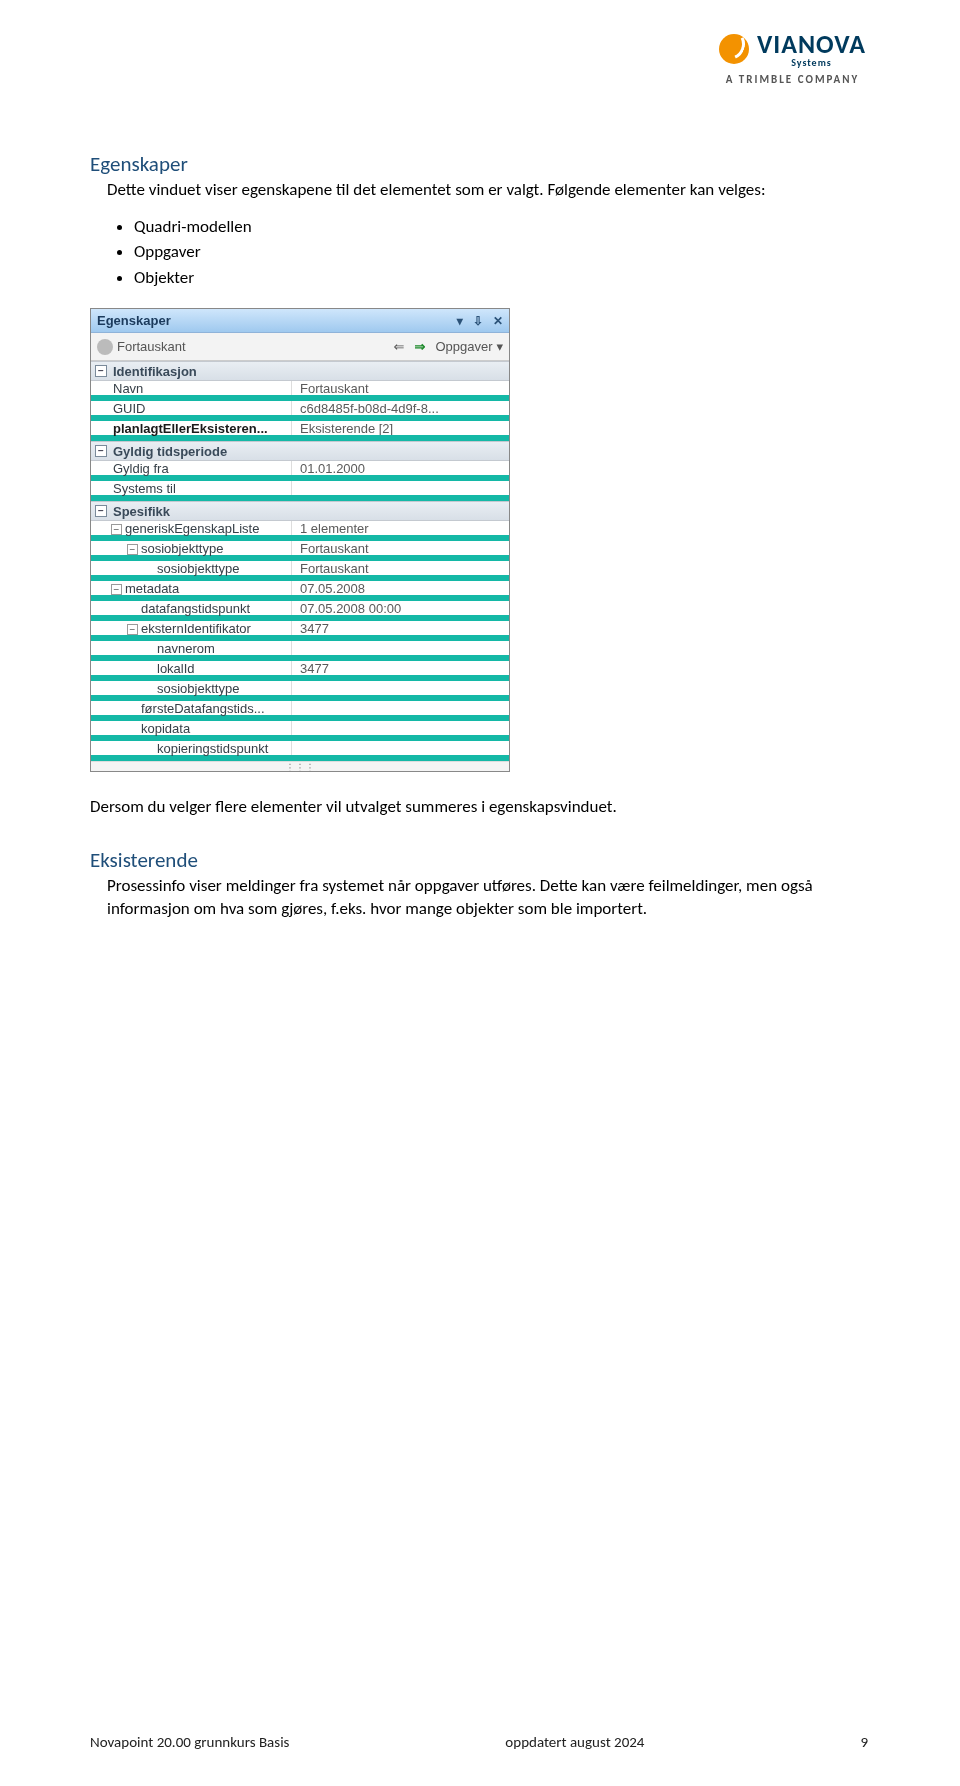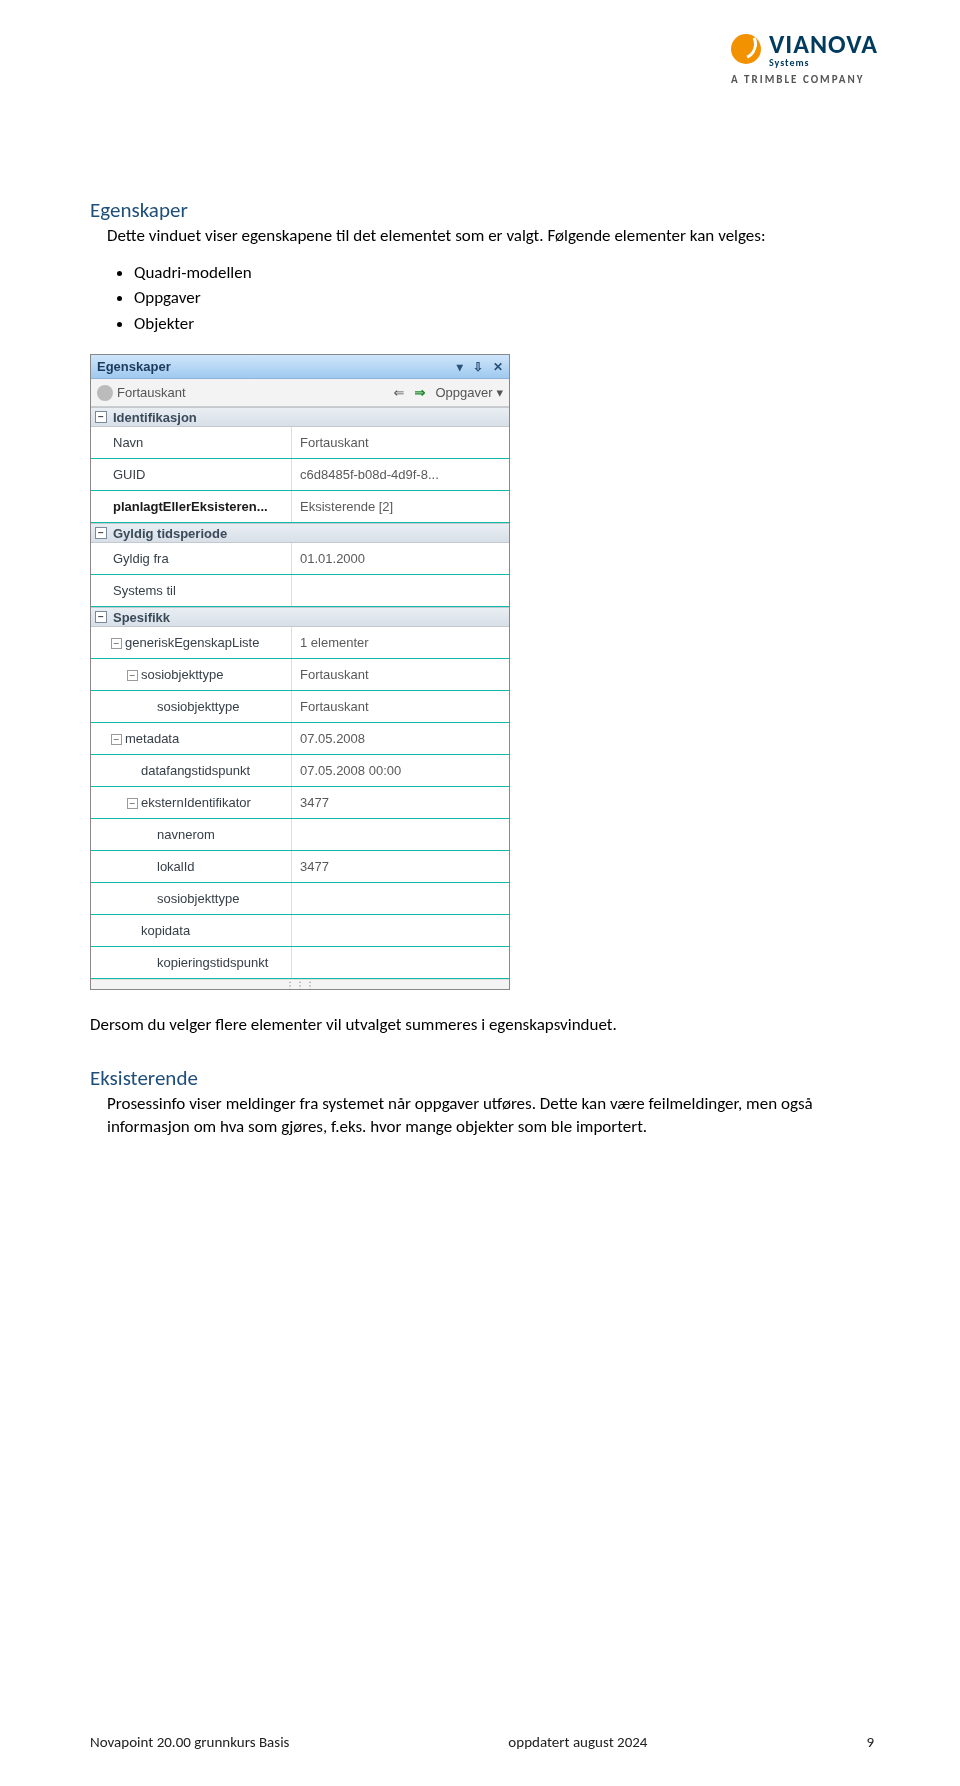--- a/index.html
+++ b/index.html
@@ -6,27 +6,27 @@
   body {
     margin: 0;
     font-family: Calibri, Arial, sans-serif;
     background: #fff;
     width: 960px;
     height: 1786px;
     position: relative;
     color: #000;
   }
   .page {
-    padding: 87px 90px 0 90px;
+    padding: 41px 90px 0 90px;
   }
   .header-logo {
     position: absolute;
     top: 28px;
-    right: 82px;
-    text-align: left;
+    right: 94px;
+    text-align: center;
   }
   .logo-row { display: flex; align-items: center; gap: 8px; justify-content: flex-end; }
   .logo-swirl {
     width: 30px; height: 30px;
     background: #F39200;
     border-radius: 50%;
     position: relative;
     overflow: hidden;
   }
   .logo-swirl::before, .logo-swirl::after {
@@ -82,41 +82,41 @@
   .group-header {
     background: linear-gradient(#e9eef3,#d8dfe7);
     height: 20px; display: flex; align-items: center;
     border-top: 1px solid #c4c9d0; border-bottom: 1px solid #c4c9d0;
     font-weight: 600; color: #3a4a5a; padding-left: 4px;
   }
   .toggle { width: 12px; height: 12px; border: 1px solid #7a8a9a; background: #fff;
     margin-right: 6px; display: inline-flex; align-items: center; justify-content: center;
     font-size: 10px; line-height: 1; color: #445; }
   .prop-row {
-    display: flex; height: 32px; align-items: center;
-    border-bottom: 1px solid #14b8a6;
+    display: flex; height: 20px; align-items: center;
+    border-bottom: 6px solid #14b8a6;
   }
   .prop-row .k { width: 200px; padding-left: 22px; color: #374048; overflow: hidden; white-space: nowrap; text-overflow: ellipsis;}
   .prop-row .v { flex: 1; color: #5a5a5a; overflow: hidden; white-space: nowrap; text-overflow: ellipsis; border-left: 1px solid #ddd; padding-left: 8px; height: 100%; display: flex; align-items: center;}
   .prop-row.bold .k { font-weight: 700; color: #1a1a1a; }
   .indent-1 .k { padding-left: 34px; }
   .indent-2 .k { padding-left: 50px; }
   .indent-3 .k { padding-left: 66px; }
   .subtoggle-row .k::before {
     content: "−"; display: inline-block; border: 1px solid #9a9a9a;
     width: 9px; height: 9px; line-height: 9px; text-align: center;
     margin-left: -14px; margin-right: 3px; font-size: 10px; background: #fff; color: #555;
   }
   .bottom-grip { height: 10px; background: #f4f4f4; text-align: center; color: #888; font-size: 10px; border-top: 1px solid #ddd;}
 
   .prosess-block { margin-top: 30px; }
 
   .footer {
     position: absolute;
-    bottom: 35px; left: 90px; right: 86px;
+    bottom: 35px; left: 90px; right: 92px;
     display: flex; justify-content: space-between;
     font-size: 15px; color: #222;
   }
 </style>
 </head>
 <body>
 
 <div class="header-logo">
   <div class="logo-row">
     <div class="logo-swirl"></div>
@@ -225,20 +225,24 @@
         </div>
       <div class="prop-row indent-3">
           <div class="k">lokalId</div>
           <div class="v">3477</div>
         </div>
       <div class="prop-row indent-3">
           <div class="k">sosiobjekttype</div>
           <div class="v"></div>
         </div>
       <div class="prop-row indent-2">
+          <div class="k">førsteDatafangstids...</div>
+          <div class="v"></div>
+        </div>
+      <div class="prop-row indent-2">
           <div class="k">kopidata</div>
           <div class="v"></div>
         </div>
       <div class="prop-row indent-3">
           <div class="k">kopieringstidspunkt</div>
           <div class="v"></div>
         </div>
       <div class="bottom-grip">⋮⋮⋮</div>
     </div>
 

